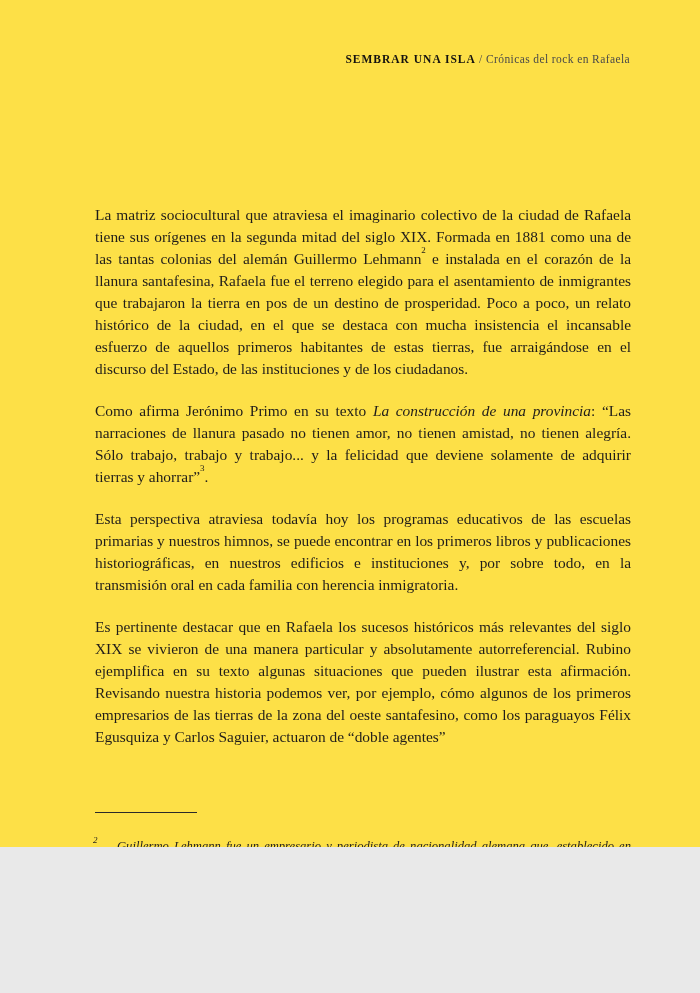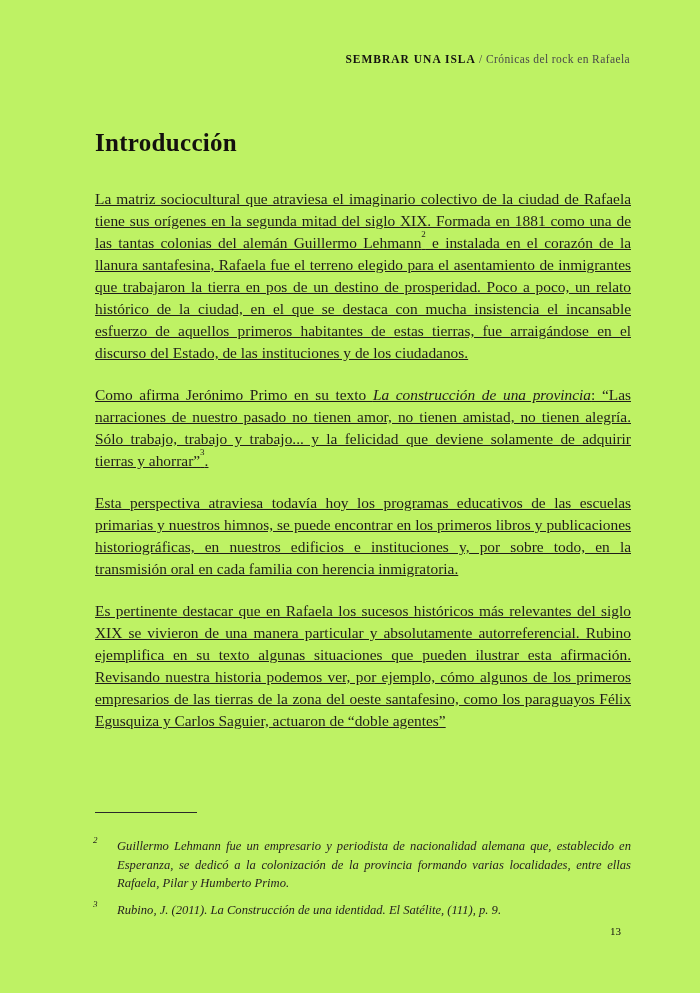--- a/index.html
+++ b/index.html
@@ -1,20 +1,20 @@
 <!DOCTYPE html>
 <html><head>
 <meta charset="utf-8">
 <style>
   html,body { margin:0; padding:0; background:#e9e9e9; }
   .page {
     position:relative;
-    width:700px; height:993px;
+    width:700px; height:847px;
     margin:0 auto;
-    background:#bef264;
+    background:#fde047;
     font-family:"Liberation Serif", serif;
     color:#1e1b18;
     overflow:hidden;
   }
   .running-header {
     position:absolute;
     top:53px; right:70px;
     font-size:11.5px;
     letter-spacing:0.4px;
     color:#4a4a4a;
@@ -35,21 +35,21 @@
   }
   .body-text {
     position:absolute;
     left:95px; top:188px;
     width:536px;
     font-size:15.4px;
     line-height:22px;
     text-align:justify;
     color:#201d1a;
   }
-  .body-text p { margin:0 0 20px 0;text-decoration:underline; }
+  .body-text p { margin:16px 0 20px 0; }
   .body-text sup, .fn-marker {
     font-size:9px;
     line-height:0;
     position:relative;
     top:-5px;
   }
   .footnote-area {
     position:absolute;
     left:95px; top:812px;
     width:536px;
@@ -84,25 +84,24 @@
 </style>
 </head>
 <body>
 
 <div class="page">
 
   <div class="running-header">
     <span class="book-title">SEMBRAR UNA ISLA</span><span> / Crónicas del rock en Rafaela</span>
   </div>
 
-  <h1 class="section-title">Introducción</h1>
 
   <div class="body-text">
     <p><span>La matriz sociocultural que atraviesa el imaginario colectivo de la ciudad de Rafaela tiene sus orígenes en la segunda mitad del siglo XIX. Formada en 1881 como una de las tantas colonias del alemán Guillermo Lehmann</span><sup>2</sup><span> e instalada en el corazón de la llanura santafesina, Rafaela fue el terreno elegido para el asentamiento de inmigrantes que trabajaron la tierra en pos de un destino de prosperidad. Poco a poco, un relato histórico de la ciudad, en el que se destaca con mucha insistencia el incansable esfuerzo de aquellos primeros habitantes de estas tierras, fue arraigándose en el discurso del Estado, de las instituciones y de los ciudadanos.</span></p>
-    <p><span>Como afirma Jerónimo Primo en su texto </span><em>La construcción de una provincia</em><span>: “Las narraciones de nuestro pasado no tienen amor, no tienen amistad, no tienen alegría. Sólo trabajo, trabajo y trabajo... y la felicidad que deviene solamente de adquirir tierras y ahorrar”</span><sup>3</sup><span>.</span></p>
+    <p><span>Como afirma Jerónimo Primo en su texto </span><em>La construcción de una provincia</em><span>: “Las narraciones de llanura pasado no tienen amor, no tienen amistad, no tienen alegría. Sólo trabajo, trabajo y trabajo... y la felicidad que deviene solamente de adquirir tierras y ahorrar”</span><sup>3</sup><span>.</span></p>
     <p><span>Esta perspectiva atraviesa todavía hoy los programas educativos de las escuelas primarias y nuestros himnos, se puede encontrar en los primeros libros y publicaciones historiográficas, en nuestros edificios e instituciones y, por sobre todo, en la transmisión oral en cada familia con herencia inmigratoria.</span></p>
     <p><span>Es pertinente destacar que en Rafaela los sucesos históricos más relevantes del siglo XIX se vivieron de una manera particular y absolutamente autorreferencial. Rubino ejemplifica en su texto algunas situaciones que pueden ilustrar esta afirmación. Revisando nuestra historia podemos ver, por ejemplo, cómo algunos de los primeros empresarios de las tierras de la zona del oeste santafesino, como los paraguayos Félix Egusquiza y Carlos Saguier, actuaron de “doble agentes”</span></p>
   </div>
 
   <div class="footnote-area">
     <div class="fn-rule"></div>
     <div class="footnote">
       <span class="fn-marker">2</span>
       <span>Guillermo Lehmann fue un empresario y periodista de nacionalidad alemana que, establecido en Esperanza, se dedicó a la colonización de la provincia formando varias localidades, entre ellas Rafaela, Pilar y Humberto Primo.</span>
     </div>

